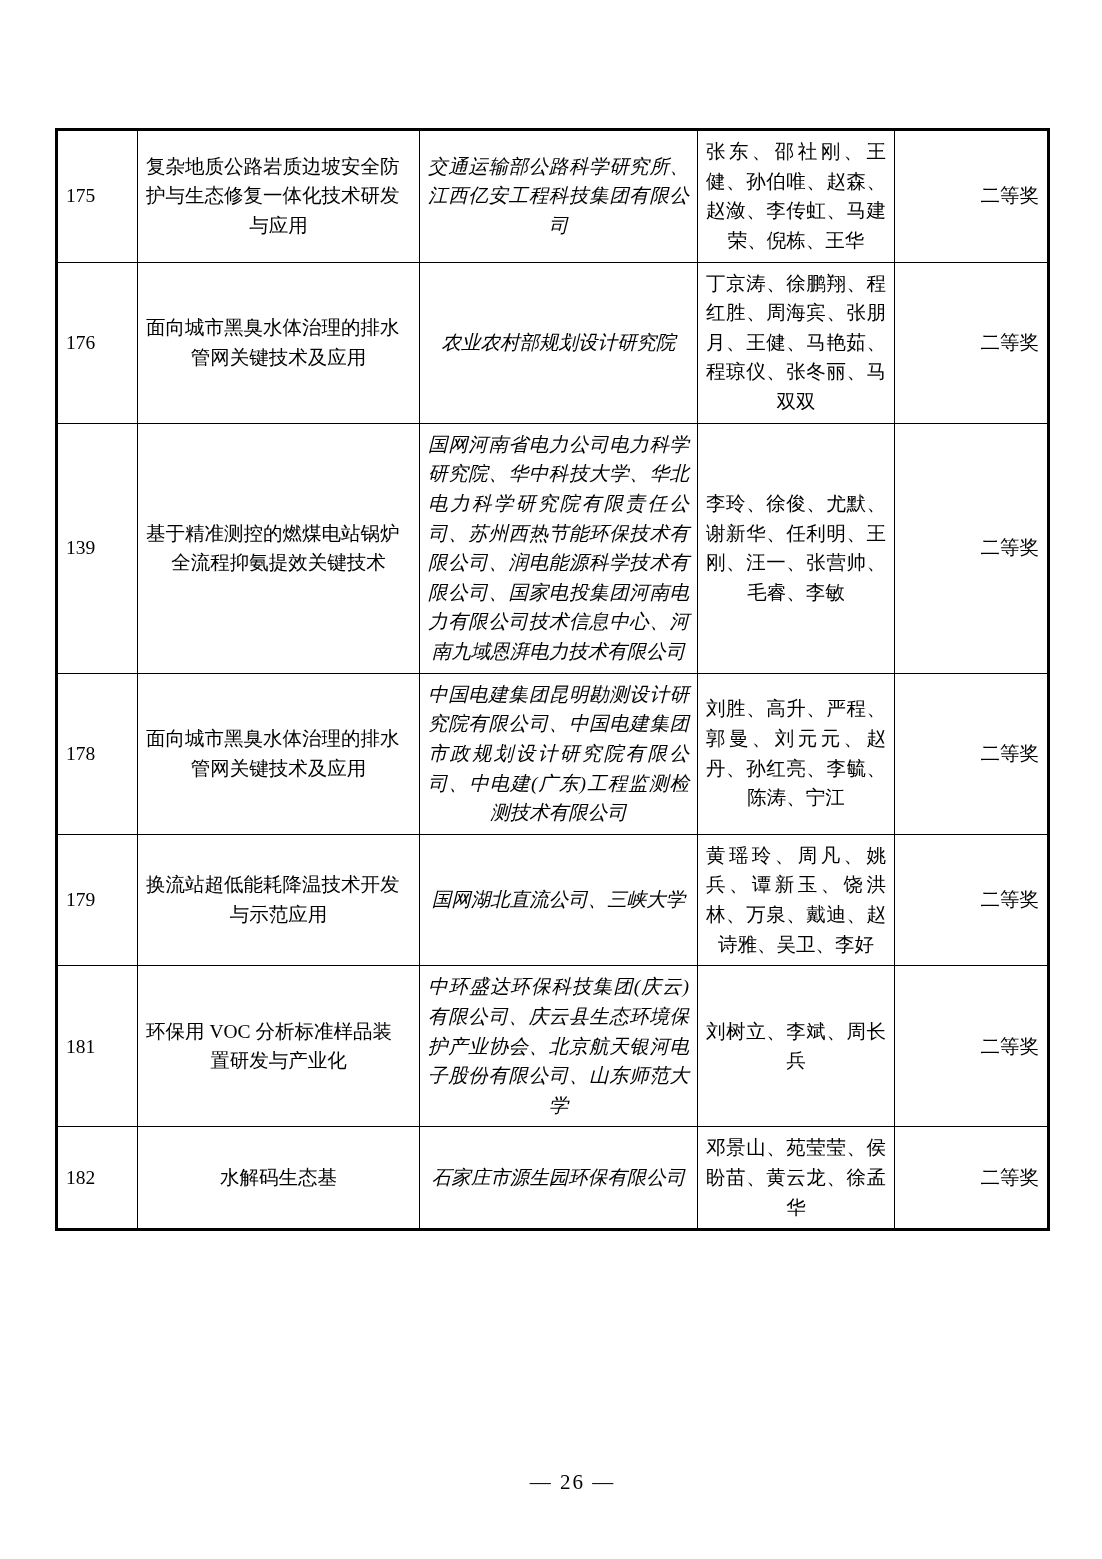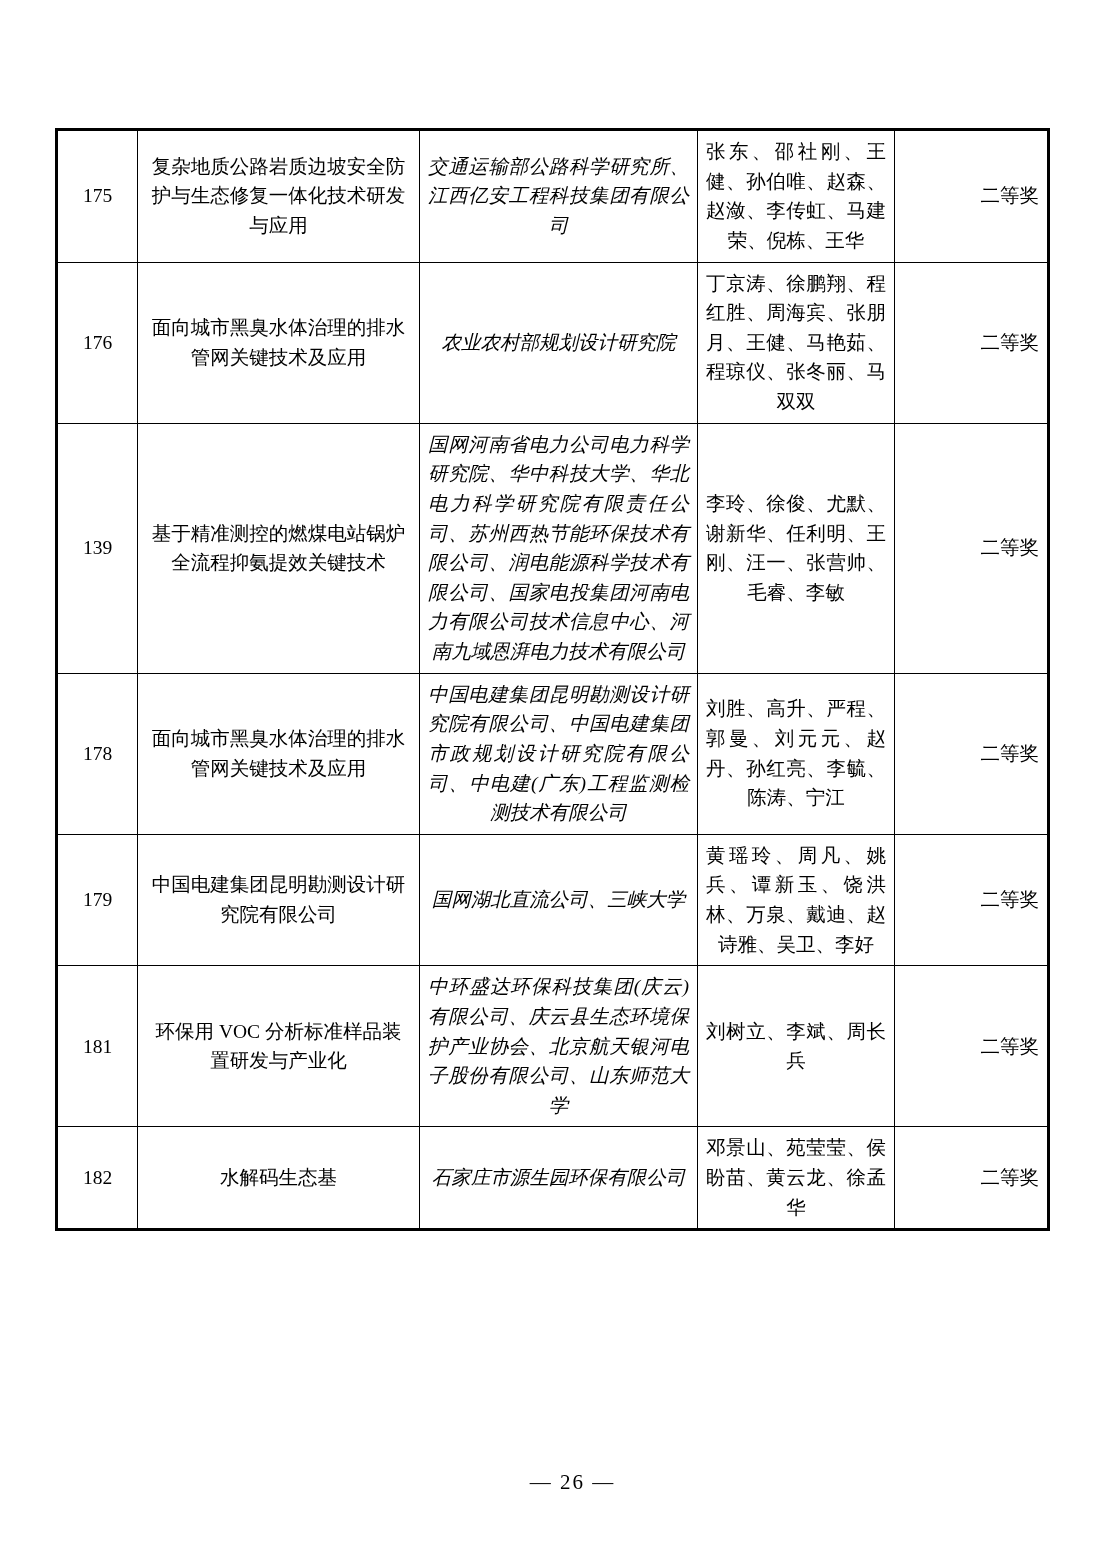--- a/index.html
+++ b/index.html
@@ -35,25 +35,24 @@
     line-height: 1.52;
     font-family: "Liberation Serif", "DejaVu Serif", serif;
   }
   col.c-index { width: 81px; }
   col.c-title { width: 282px; }
   col.c-org   { width: 278px; }
   col.c-people{ width: 197px; }
   col.c-award { width: 154px; }
 
   td.index {
-    text-align: center;
     font-size: 21px;
   }
   td.title {
-    text-align: center;
+    text-align: left;
     text-align-last: center;
   }
   td.org {
     text-align: justify;
     text-align-last: center;
     font-style: italic;
   }
   td.people {
     text-align: justify;
     text-align-last: center;
@@ -110,21 +109,21 @@
       </tr>
       <tr>
         <td class="index">178</td>
         <td class="title">面向城市黑臭水体治理的排水管网关键技术及应用</td>
         <td class="org">中国电建集团昆明勘测设计研究院有限公司、中国电建集团市政规划设计研究院有限公司、中电建(广东)工程监测检测技术有限公司</td>
         <td class="people">刘胜、高升、严程、郭曼、刘元元、赵丹、孙红亮、李毓、陈涛、宁江</td>
         <td class="award">二等奖</td>
       </tr>
       <tr>
         <td class="index">179</td>
-        <td class="title">中国电建集团昆明勘测设计研究院有限公司</td>
+        <td class="title">换流站超低能耗降温技术开发与示范应用</td>
         <td class="org">国网湖北直流公司、三峡大学</td>
         <td class="people">黄瑶玲、周凡、姚兵、谭新玉、饶洪林、万泉、戴迪、赵诗雅、吴卫、李好</td>
         <td class="award">二等奖</td>
       </tr>
       <tr>
         <td class="index">181</td>
         <td class="title">环保用 VOC 分析标准样品装置研发与产业化</td>
         <td class="org">中环盛达环保科技集团(庆云)有限公司、庆云县生态环境保护产业协会、北京航天银河电子股份有限公司、山东师范大学</td>
         <td class="people">刘树立、李斌、周长兵</td>
         <td class="award">二等奖</td>

